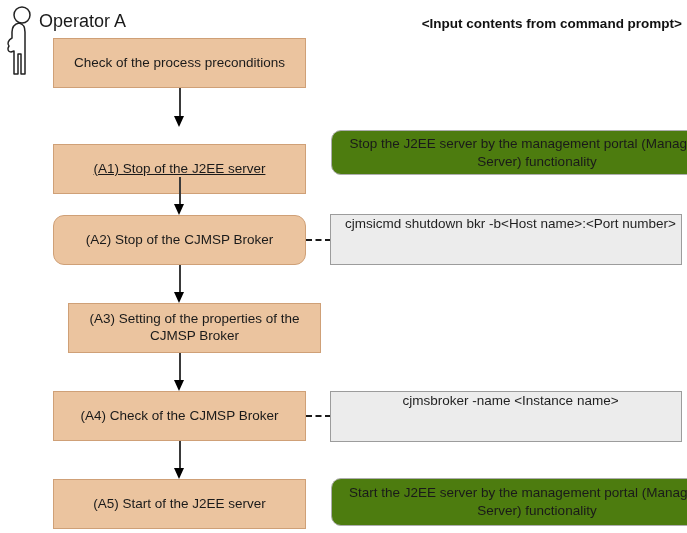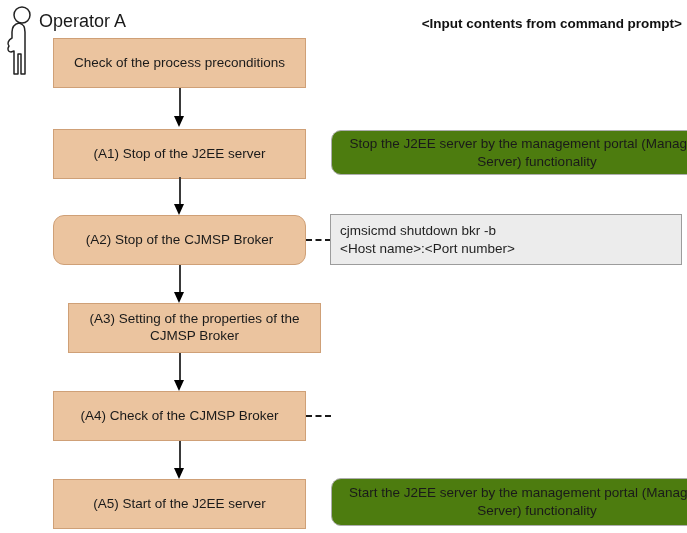--- a/index.html
+++ b/index.html
@@ -46,21 +46,21 @@
     display: flex;
     align-items: center;
     justify-content: center;
     text-align: center;
     font-size: 13.5px;
     color: #1a1a1a;
     padding: 8px 10px;
     line-height: 1.25;
   }
   .s0 { top: 38px; }
-  .s1 { top: 129px; }
+  .s1 { top: 144px; text-decoration: underline; }
   .s2 { top: 215px; border-radius: 11px; }
   .s3 { top: 303px; margin-left: 15px; }
   .s4 { top: 391px; }
   .s5 { top: 479px; }
   .flow-arrow {
     position: absolute;
     left: 174px;
     width: 11px;
   }
   .flow-arrow .shaft {
@@ -101,21 +101,21 @@
   }
   .n1 { top: 130px; height: 45px; }
   .n5 { top: 478px; height: 48px; }
   .cmd {
     position: absolute;
     left: 330px;
     width: 352px;
     background: #ECECEC;
     border: 1px solid #9C9C9C;
     display: flex;
-    flex-direction: column;
+    flex-direction: row;
     justify-content: center;
     font-size: 13.5px;
     color: #1f1f1f;
     padding-left: 9px;
     line-height: 1.3;
   }
   .c2 { top: 214px; height: 51px; }
   .c4 { top: 391px; height: 51px; }
   .dashed-connector {
     position: absolute;
@@ -185,18 +185,21 @@
 
   <div class="note n1">
     <span>Stop the J2EE server by the management portal (Management Server) functionality</span>
   </div>
 
   <div class="cmd c2">
     <div>cjmsicmd shutdown bkr -b</div>
     <div>&lt;Host name&gt;:&lt;Port number&gt;</div>
   </div>
 
+  <div class="cmd c4">
+    <div>cjmsbroker -name &lt;Instance name&gt;</div>
+  </div>
 
   <div class="note n5">
     <span>Start the J2EE server by the management portal (Management Server) functionality</span>
   </div>
 
 </div>
 
 </body></html>

